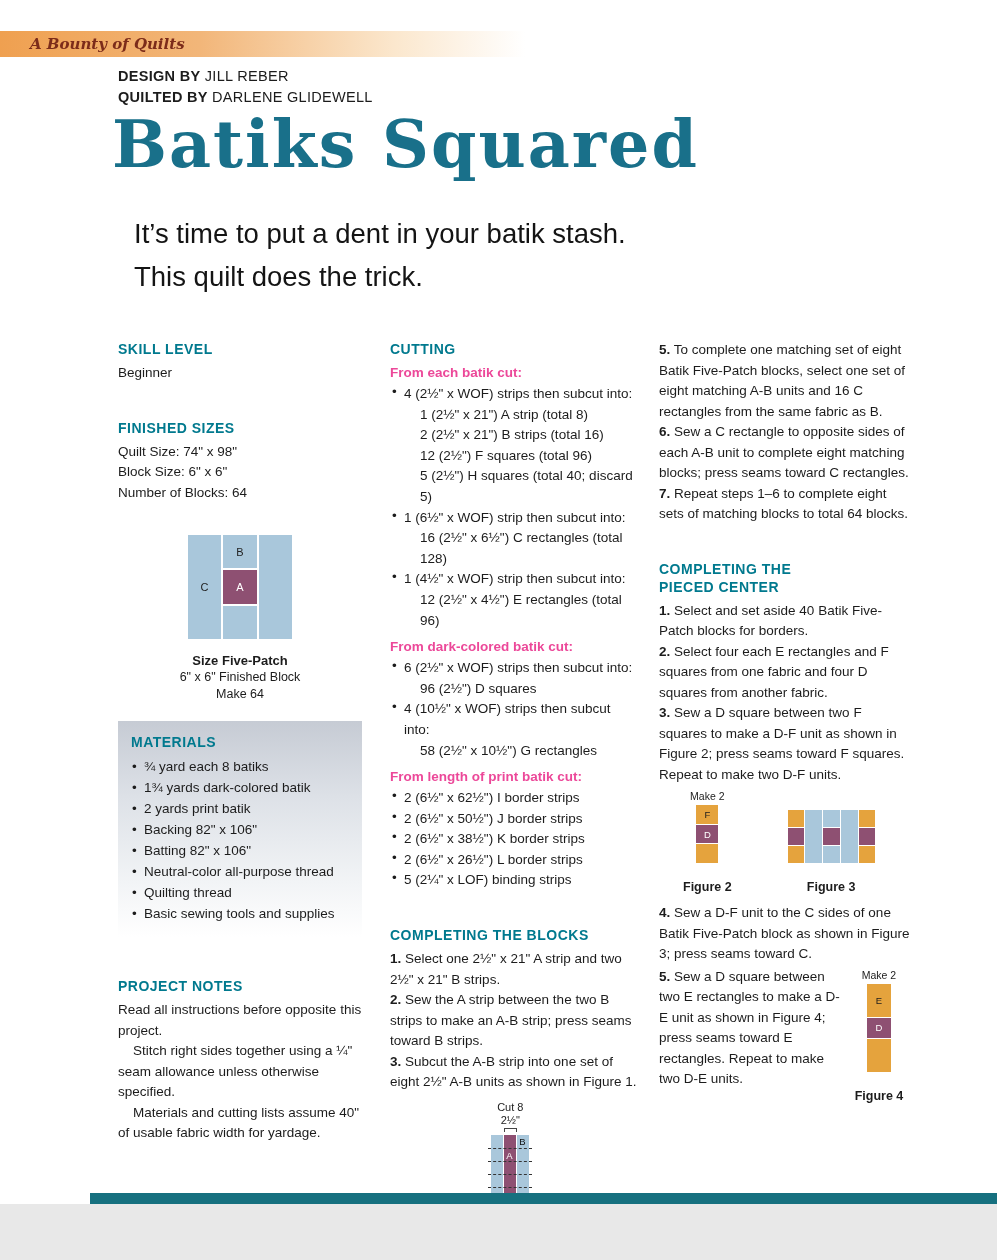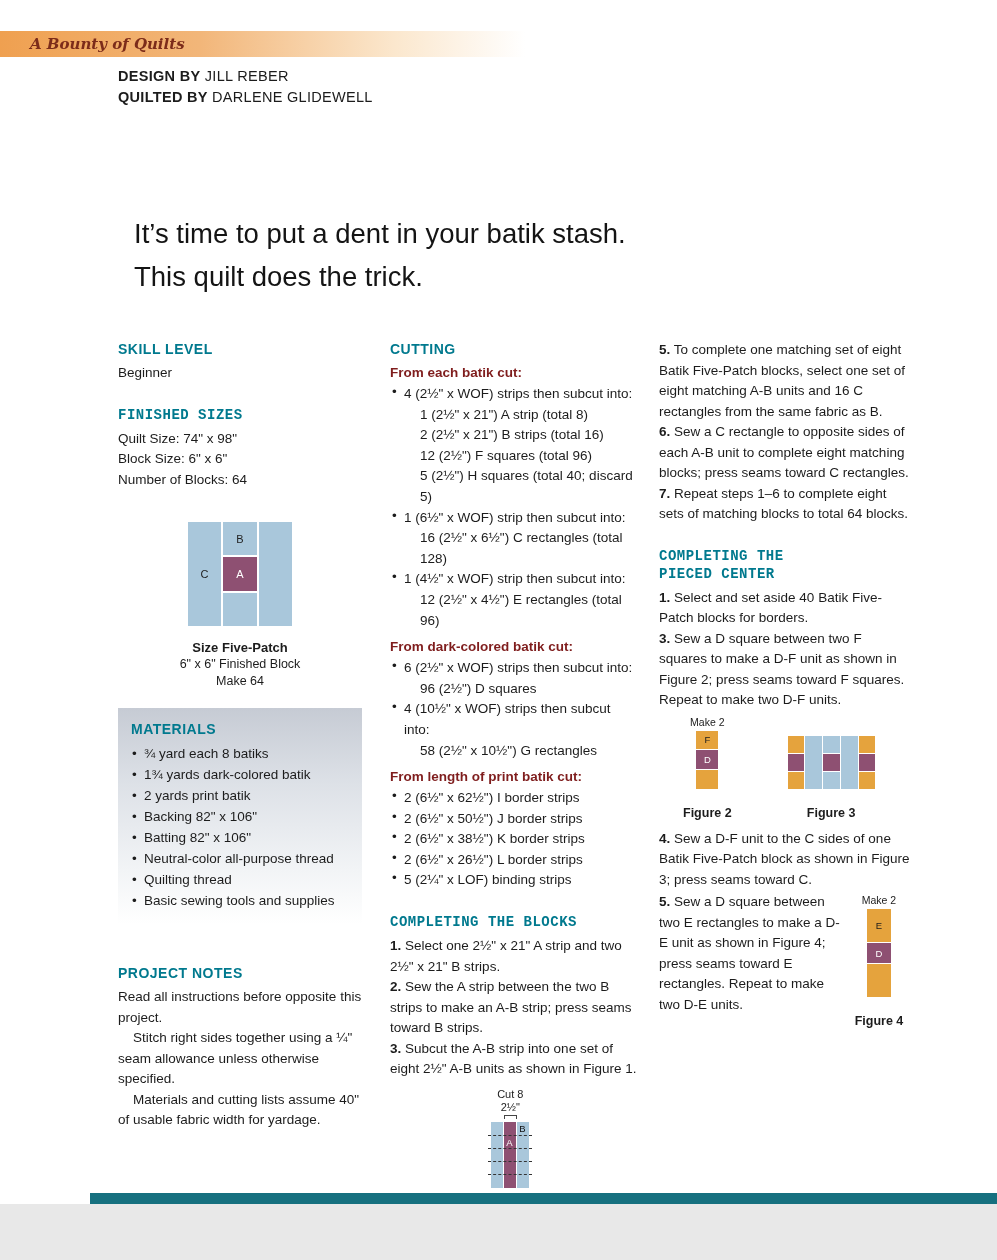--- a/index.html
+++ b/index.html
@@ -28,21 +28,21 @@
   .subtitle { position:absolute; left:134px; top:212px; font-size:27.5px; line-height:43px; color:#141414; }
 
   
   .col { position:absolute; top:340px; }
   .col1 { left:118px; width:244px; }
   .col2 { left:390px; width:248px; }
   .col3 { left:659px; width:253px; }
 
   .h-teal { color:#00798e; font-size:14px; font-weight:bold; letter-spacing:0.5px;
     margin:0 0 5px; line-height:18px; }
-  .mt22 { margin-top:22px;font-family:Liberation Mono, monospace; }
+  .mt22 { margin-top:35px; }
   .mt30 { margin-top:40px; }
   .h-narrow { width:180px; }
 
   
   .bf { display:flex; gap:2px; width:104px; height:104px; margin:32px auto 0; }
   .bf-side { width:33px; display:flex; align-items:center; justify-content:center; }
   .bf-mid { width:34px; display:flex; flex-direction:column; gap:2px; }
   .bf-cell { flex:1; display:flex; align-items:center; justify-content:center; }
   .bf-label { font-size:11px; color:#222; }
   .bf-label.white { color:#fff; }
@@ -56,21 +56,21 @@
   
   .materials { margin-top:18px; padding:12px 13px 13px;
     background:linear-gradient(180deg,#c6cbd4 0%, #dde1e7 35%, #f2f4f6 75%, #ffffff 100%); }
   .materials ul { margin:4px 0 0; padding:0; list-style:none; }
   .materials li { position:relative; padding-left:13px; line-height:21px; }
   .materials li::before { content:"\2022"; position:absolute; left:1px; }
 
   .indent { text-indent:15px; }
 
   
-  .subhead { color:#7f1d1d; font-weight:bold; font-size:13.5px; margin:1px 0 2px; line-height:19px; }
+  .subhead { color:#ec4899; font-weight:bold; font-size:13.5px; margin:1px 0 2px; line-height:19px; }
   .subhead.gap { margin-top:6px; }
   .cut-item { position:relative; padding-left:14px; }
   .cut-item::before { content:"\2022"; position:absolute; left:2px; top:0; }
   .cut-lead, .cut-sub { line-height:20.6px; }
   .cut-sub { padding-left:16px; }
 
   .step { margin:0; }
   .step b { font-weight:bold; }
 
   
@@ -118,20 +118,21 @@
 
   <div class="banner">
     <span class="banner-text">A Bounty of Quilts</span>
   </div>
 
   <div class="byline">
     <div><b>DESIGN BY</b> <span class="name">JILL REBER</span></div>
     <div><b>QUILTED BY</b> <span class="name">DARLENE GLIDEWELL</span></div>
   </div>
 
+  <h1 class="title">Batiks Squared</h1>
 
   <div class="subtitle">
     <div>It’s time to put a dent in your batik stash.</div>
     <div>This quilt does the trick.</div>
   </div>
 
   <div class="col col1">
     <h3 class="h-teal">SKILL LEVEL</h3>
     <p>Beginner</p>
 
@@ -254,20 +255,21 @@
     <p class="step" style="margin-top:13px"><b>4.</b> <span>Repeat steps 1–3 to make eight different A-B sets.</span></p>
   </div>
 
   <div class="col col3">
     <p class="step"><b>5.</b> <span>To complete one matching set of eight Batik Five-Patch blocks, select one set of eight matching A-B units and 16 C rectangles from the same fabric as B.</span></p>
     <p class="step"><b>6.</b> <span>Sew a C rectangle to opposite sides of each A-B unit to complete eight matching blocks; press seams toward C rectangles.</span></p>
     <p class="step"><b>7.</b> <span>Repeat steps 1–6 to complete eight sets of matching blocks to total 64 blocks.</span></p>
 
     <h3 class="h-teal mt22 h-narrow">COMPLETING THE PIECED CENTER</h3>
     <p class="step"><b>1.</b> <span>Select and set aside 40 Batik Five-Patch blocks for borders.</span></p>
+    <p class="step"><b>2.</b> <span>Select four each E rectangles and F squares from one fabric and four D squares from another fabric.</span></p>
     <p class="step"><b>3.</b> <span>Sew a D square between two F squares to make a D-F unit as shown in Figure 2; press seams toward F squares. Repeat to make two D-F units.</span></p>
 
     <div class="figrow">
       <div class="figcol">
         <div class="make-label">Make 2</div>
         <div class="fig2-strip">
           <div class="cell gold">
               <span>F</span>
             </div>
           <div class="cell plum dark">

